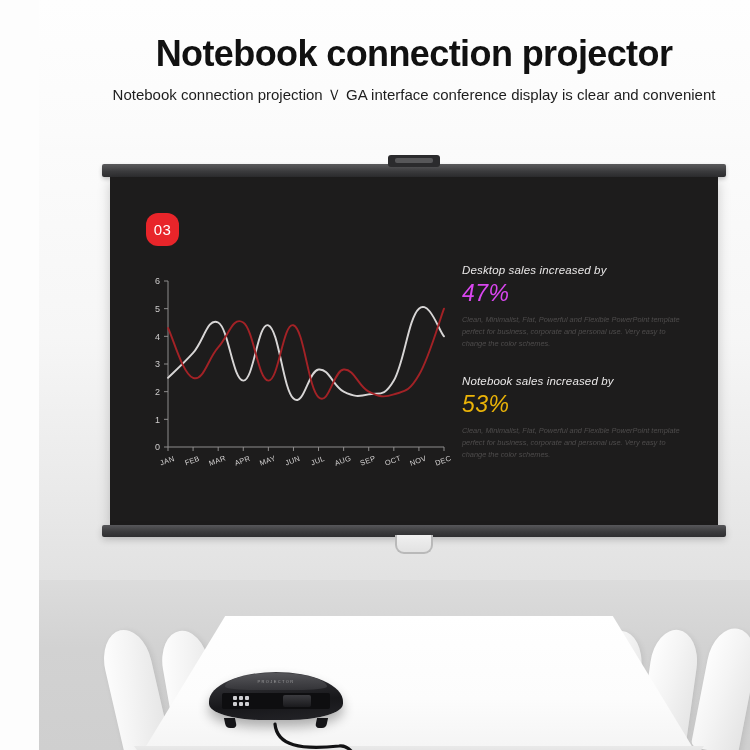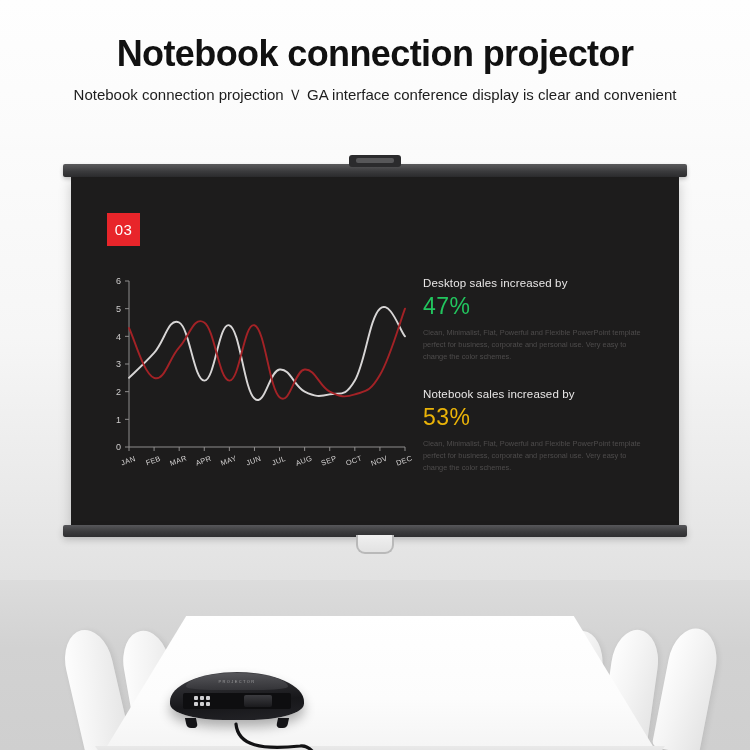--- a/index.html
+++ b/index.html
@@ -1,21 +1,21 @@
 <!DOCTYPE html>
 <html><head>
 <meta charset="utf-8">
 <style>
   html,body{margin:0;padding:0;}
   body{
     width:750px;height:750px;overflow:hidden;position:relative;
     font-family:"Liberation Sans",sans-serif;
     background:#fdfdfd;
   }
-  .page{position:absolute;inset:0;background:linear-gradient(180deg,#fefefe 0%,#fbfbfb 18%,#f7f7f7 26%,#fafafa 34%,#fdfdfd 45%);}
+  .page{position:absolute;inset:0;background:linear-gradient(180deg,#fefefe 0%,#fbfbfb 18%,#f7f7f7 26%,#fafafa 34%,#fdfdfd 45%);margin-left:39px;}
 
   
   .header{position:absolute;left:0;top:0;width:750px;text-align:center;}
   .title{
     margin:0;padding-top:34px;
     font-size:36px;font-weight:bold;color:#111;letter-spacing:-0.6px;
     font-family:"Liberation Sans",sans-serif;line-height:1.1;
   }
   .subtitle{
     margin:10px auto 0;width:650px;
@@ -79,21 +79,21 @@
     color:#fff;font-size:15px;font-weight:500;letter-spacing:.5px;
     font-family:"Liberation Sans",sans-serif;}
   .slide-title{color:#eceaea;font-size:19px;font-weight:400;letter-spacing:.3px;
     font-family:"Liberation Sans",sans-serif;}
 
   .chart-area{position:absolute;left:24px;top:98px;width:318px;height:212px;}
   .chart-svg{display:block;}
   .ylab{fill:#cfcdcd;font-size:9px;font-family:"Liberation Sans",sans-serif;text-anchor:end;}
   .xlab{fill:#d4d2d2;font-size:7.4px;font-family:"Liberation Sans",sans-serif;text-anchor:middle;letter-spacing:.3px;}
 
-  .stats{position:absolute;left:352px;top:100px;width:228px;}
+  .stats{position:absolute;left:352px;top:87px;width:228px;font-style:italic;}
   .stat-block{margin-bottom:24px;}
   .stat-head{color:#e9e7e7;font-size:11.5px;font-weight:400;letter-spacing:.15px;
     font-family:"Liberation Sans",sans-serif;}
   .stat-value{font-size:23px;font-weight:400;margin-top:4px;letter-spacing:.4px;
     font-family:"Liberation Sans",sans-serif;}
   .stat-value.red{color:#e0252b;}
   .stat-value.white{color:#eeecec;}
   .stat-body{margin-top:7px;color:#4e4c4c;font-size:7.4px;line-height:1.65;
     font-family:"Liberation Sans",sans-serif;filter:blur(.25px);}
 
@@ -153,21 +153,21 @@
 
     <div class="screen-wrap">
       <div class="screen-rail">
         <div class="screen-bracket"></div>
       </div>
 
       <div class="screen-face">
         <div class="slide">
 
           <div class="slide-head">
-            <div class="num-badge" style="background: rgb(232, 37, 42);">03</div>
+            <div class="num-badge" style="background: rgb(232, 37, 42); border-radius: 12px;">03</div>
           </div>
 
           <div class="chart-area">
             <svg class="chart-svg" width="318" height="212" viewBox="0 0 318 212">
               <g></g>
               <line id="yaxis" x1="34" y1="6" x2="34" y2="172" stroke="#8e8c8c" stroke-width="1"></line>
               <line id="xaxis" x1="34" y1="172" x2="310" y2="172" stroke="#8e8c8c" stroke-width="1"></line>
               <g id="yticks">
                   <line x1="30" y1="172" x2="34" y2="172" stroke="#8e8c8c" stroke-width="1"></line>
                   <line x1="30" y1="144.33333333333334" x2="34" y2="144.33333333333334" stroke="#8e8c8c" stroke-width="1"></line>
@@ -217,21 +217,21 @@
               <g id="lines">
                   <path d="M34.00 102.83 C39.23 97.65,48.64 89.46,59.09 77.93 C69.55 66.41,73.73 41.74,84.18 47.50 C94.64 53.26,98.82 105.02,109.27 105.60 C119.73 106.18,123.91 46.52,134.36 50.27 C144.82 54.01,149.00 114.36,159.45 123.58 C169.91 132.81,174.09 95.97,184.55 94.53 C195.00 93.09,199.18 111.48,209.64 116.67 C220.09 121.85,224.27 121.74,234.73 119.43 C245.18 117.13,249.36 123.47,259.82 105.60 C270.27 87.73,274.45 42.89,284.91 33.67 C295.36 24.44,304.77 55.57,310.00 61.33" fill="none" stroke="#d8d6d6" stroke-width="1.9" stroke-linecap="round" stroke-linejoin="round"></path>
                   <path d="M34.00 53.03 C39.23 63.41,48.64 98.80,59.09 102.83 C69.55 106.87,73.73 83.93,84.18 72.40 C94.64 60.87,98.82 40.58,109.27 47.50 C119.73 54.42,123.91 105.02,134.36 105.60 C144.82 106.18,149.00 46.81,159.45 50.27 C169.91 53.72,174.09 112.98,184.55 122.20 C195.00 131.42,199.18 95.69,209.64 94.53 C220.09 93.38,224.27 111.48,234.73 116.67 C245.18 121.85,249.36 122.89,259.82 119.43 C270.27 115.98,274.45 117.93,284.91 100.07 C295.36 82.20,304.77 47.50,310.00 33.67" fill="none" stroke="#a32226" stroke-width="1.9" stroke-linecap="round" stroke-linejoin="round"></path>
                 </g>
             </svg>
           </div>
 
           <div class="stats">
             <div class="stat-block">
               <div class="stat-head">Desktop sales increased by</div>
-              <div class="stat-value red" style="color: #22c55e;">47%</div>
+              <div class="stat-value red" style="color: #d946ef;">47%</div>
               <div class="stat-body">Clean, Minimalist, Flat, Powerful and Flexible PowerPoint template perfect for business, corporate and personal use. Very easy to change the color schemes.</div>
             </div>
             <div class="stat-block">
               <div class="stat-head">Notebook sales increased by</div>
               <div class="stat-value white" style="color: #eab308;">53%</div>
               <div class="stat-body">Clean, Minimalist, Flat, Powerful and Flexible PowerPoint template perfect for business, corporate and personal use. Very easy to change the color schemes.</div>
             </div>
           </div>
 
         </div>

